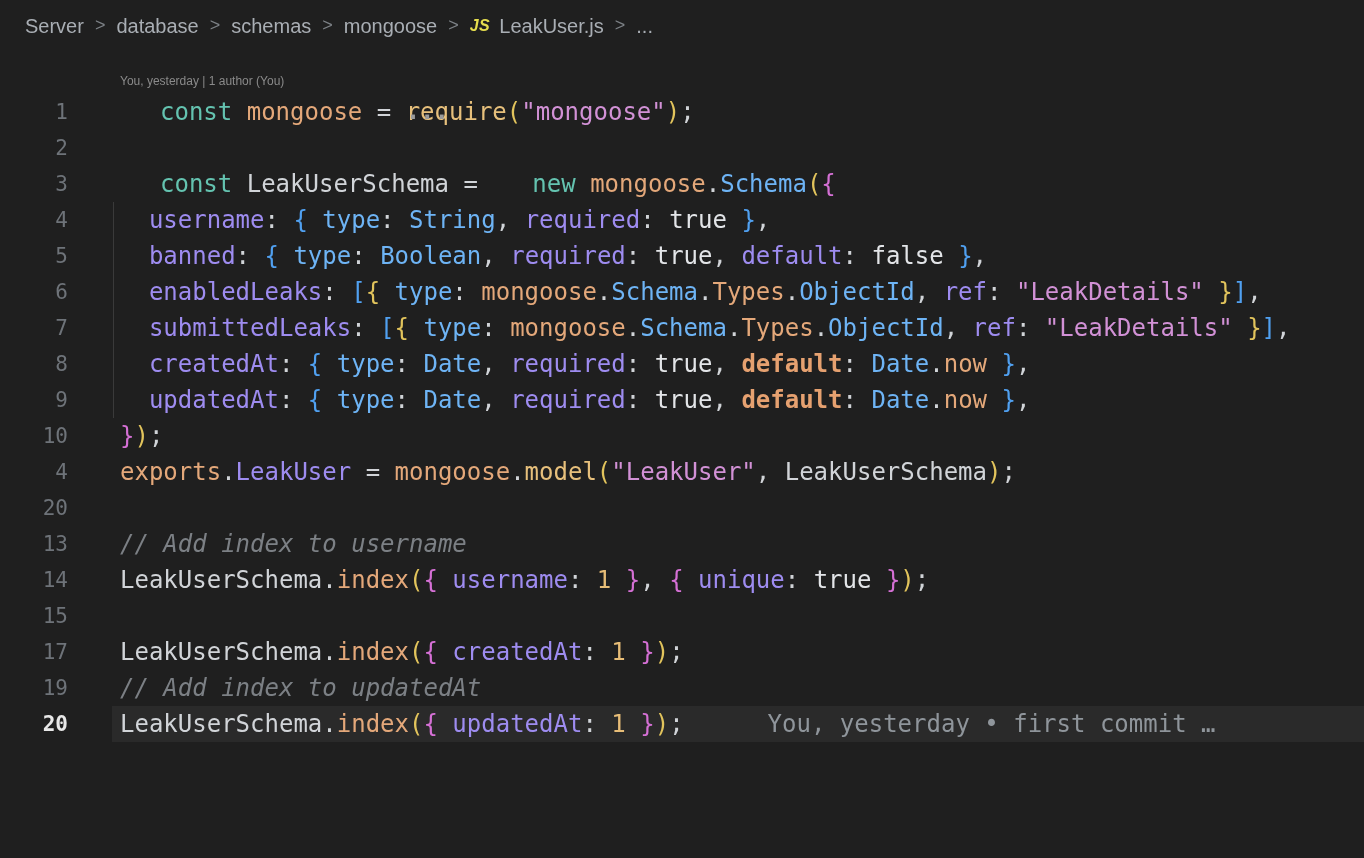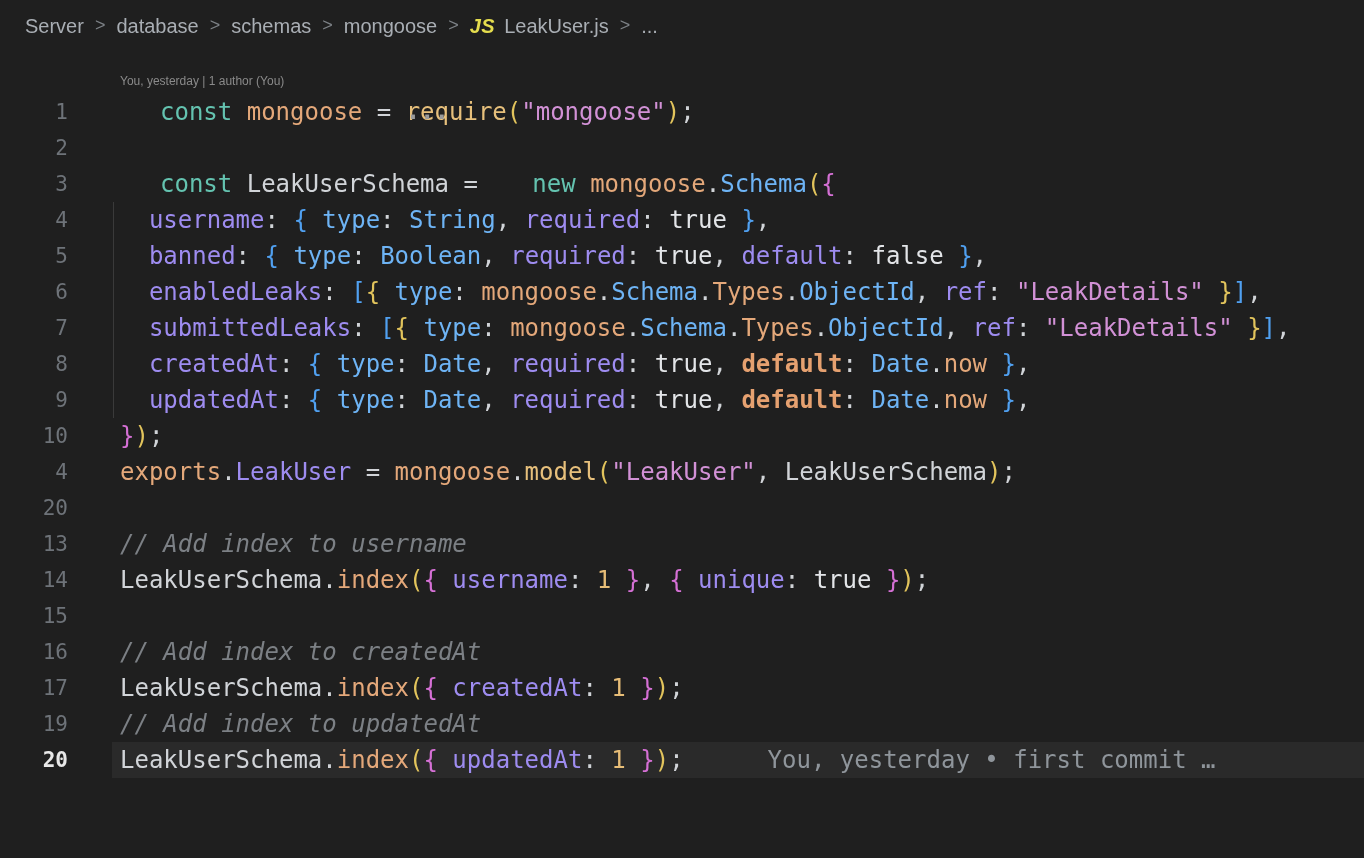--- a/index.html
+++ b/index.html
@@ -23,21 +23,21 @@
     color: var(--breadcrumb-chevron, #7d8287);
     font-size: 18px;
     margin: 0 11px;
     position: relative; top: -1px;
   }
   .crumb-file { display: inline-flex; align-items: center; cursor: pointer; }
   .js-icon {
     color: var(--js-icon, #e5dd4e);
     font-weight: bold;
     font-style: italic;
-    font-size: 20px;
+    font-size: 16px;
     margin-right: 9px;
     letter-spacing: 0.5px;
   }
   
   .codelens {
     height: 42px;
     display: flex;
     align-items: flex-end;
     padding: 0 0 6px 120px;
     font-size: 12px;
@@ -188,24 +188,20 @@
       </div>
       <div class="row">
         <span class="gutter">14</span>
         <div class="codeline"><span class="tok-pln">LeakUserSchema.</span><span class="tok-var">index</span><span class="tok-b1">(</span><span class="tok-b2">{</span><span class="tok-pln"> </span><span class="tok-prop">username</span><span class="tok-pln">: </span><span class="tok-num">1</span><span class="tok-pln"> </span><span class="tok-b2">}</span><span class="tok-pln">, </span><span class="tok-b2">{</span><span class="tok-pln"> </span><span class="tok-prop">unique</span><span class="tok-pln">: </span><span class="tok-bool">true</span><span class="tok-pln"> </span><span class="tok-b2">}</span><span class="tok-b1">)</span><span class="tok-pln">;</span></div>
       </div>
       <div class="row">
         <span class="gutter">15</span>
         <div class="codeline"></div>
       </div>
       <div class="row">
-        <span class="gutter">16</span>
-        <div class="codeline"><span class="tok-cmt">// Add index to createdAt</span></div>
-      </div>
-      <div class="row">
         <span class="gutter">17</span>
         <div class="codeline"><span class="tok-pln">LeakUserSchema.</span><span class="tok-var">index</span><span class="tok-b1">(</span><span class="tok-b2">{</span><span class="tok-pln"> </span><span class="tok-prop">createdAt</span><span class="tok-pln">: </span><span class="tok-num">1</span><span class="tok-pln"> </span><span class="tok-b2">}</span><span class="tok-b1">)</span><span class="tok-pln">;</span></div>
       </div>
       <div class="row">
         <span class="gutter">19</span>
         <div class="codeline"><span class="tok-cmt">// Add index to updatedAt</span></div>
       </div>
       <div class="row active">
         <span class="gutter">20</span>
         <div class="codeline"><span class="tok-pln">LeakUserSchema.</span><span class="tok-var">index</span><span class="tok-b1">(</span><span class="tok-b2">{</span><span class="tok-pln"> </span><span class="tok-prop">updatedAt</span><span class="tok-pln">: </span><span class="tok-num">1</span><span class="tok-pln"> </span><span class="tok-b2">}</span><span class="tok-b1">)</span><span class="tok-pln">;</span><span class="tok-blame">You, yesterday • first commit …</span></div>

